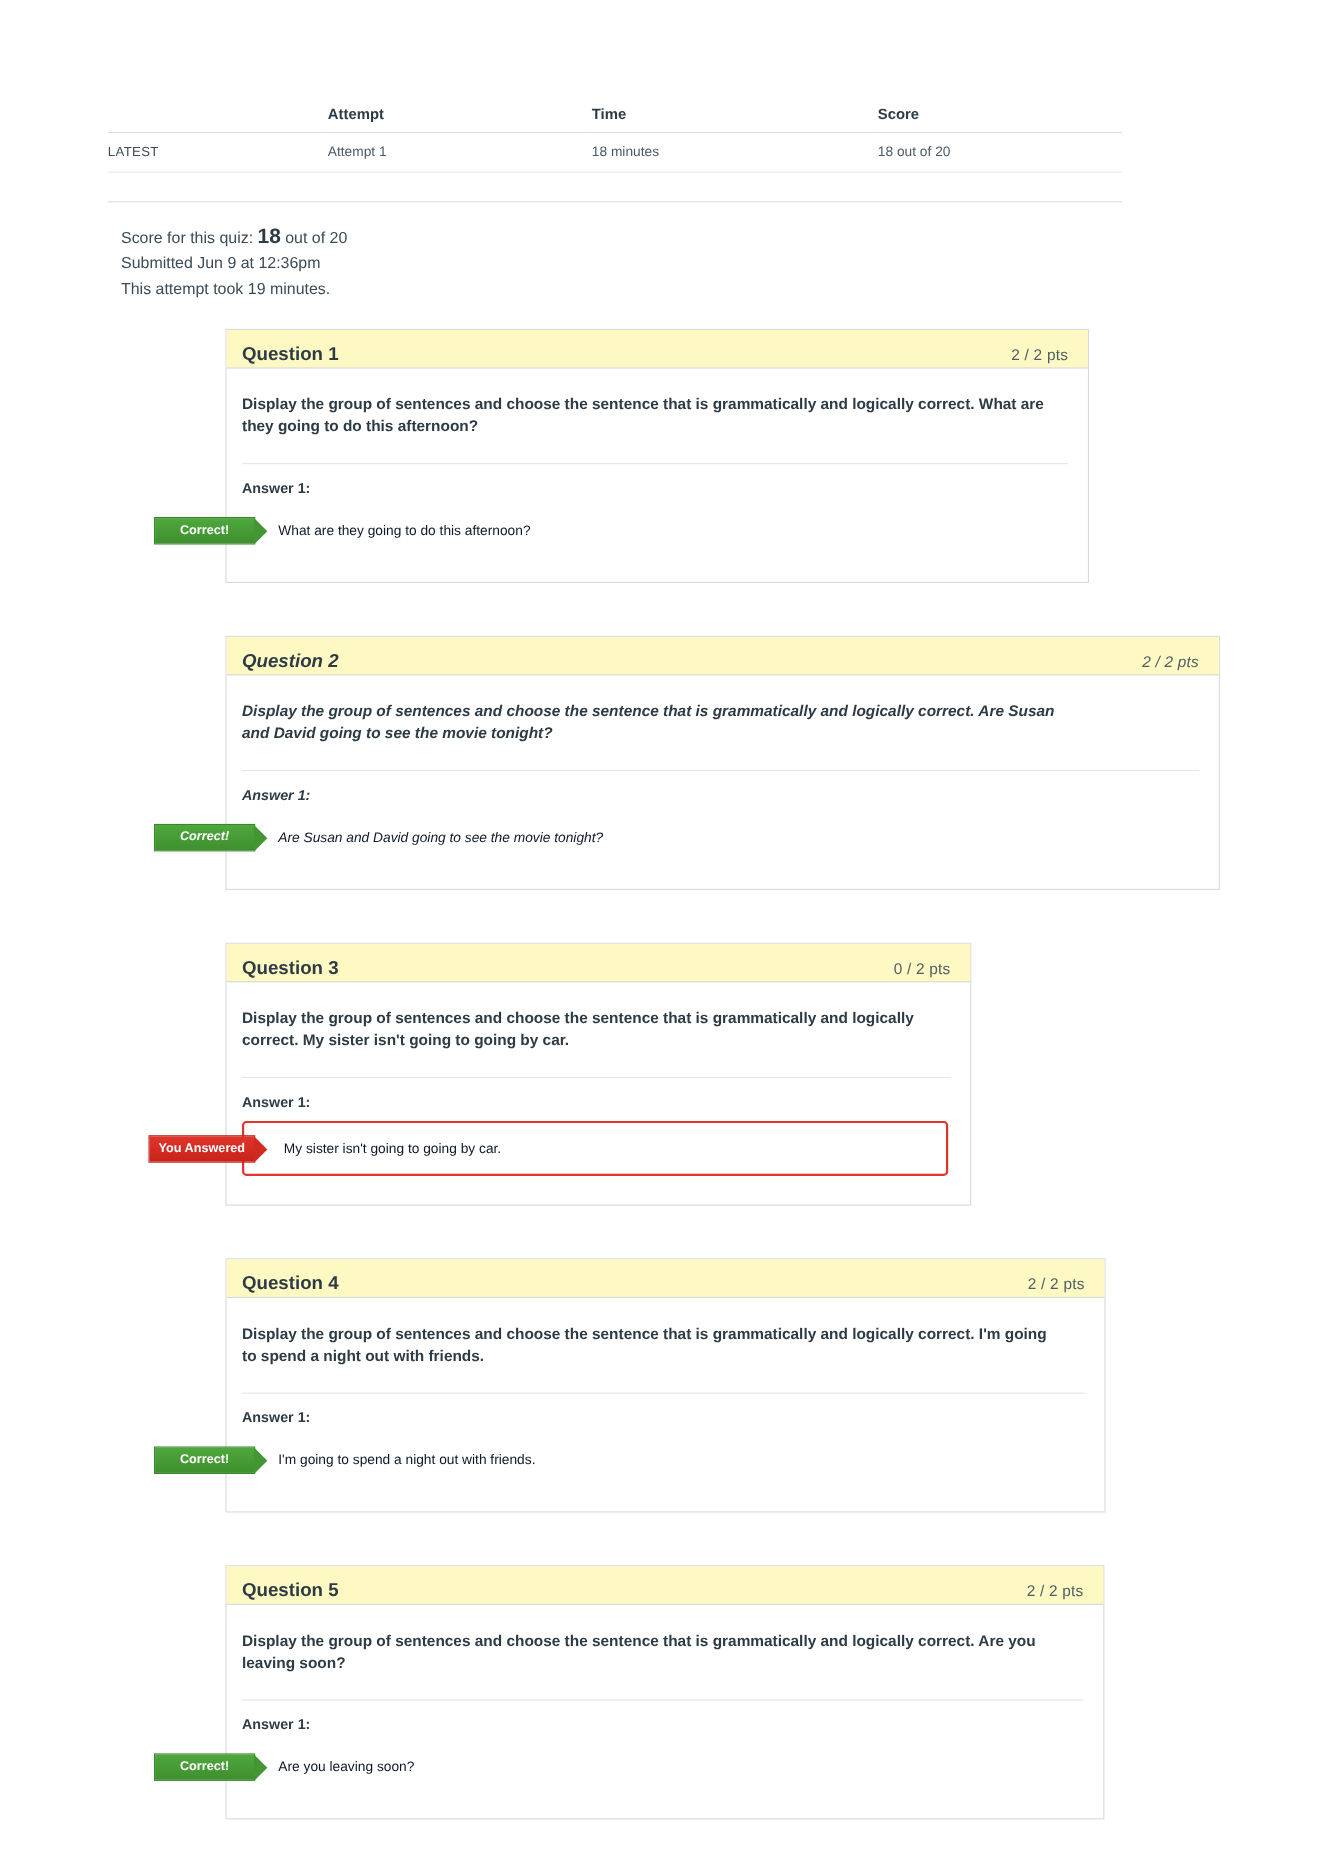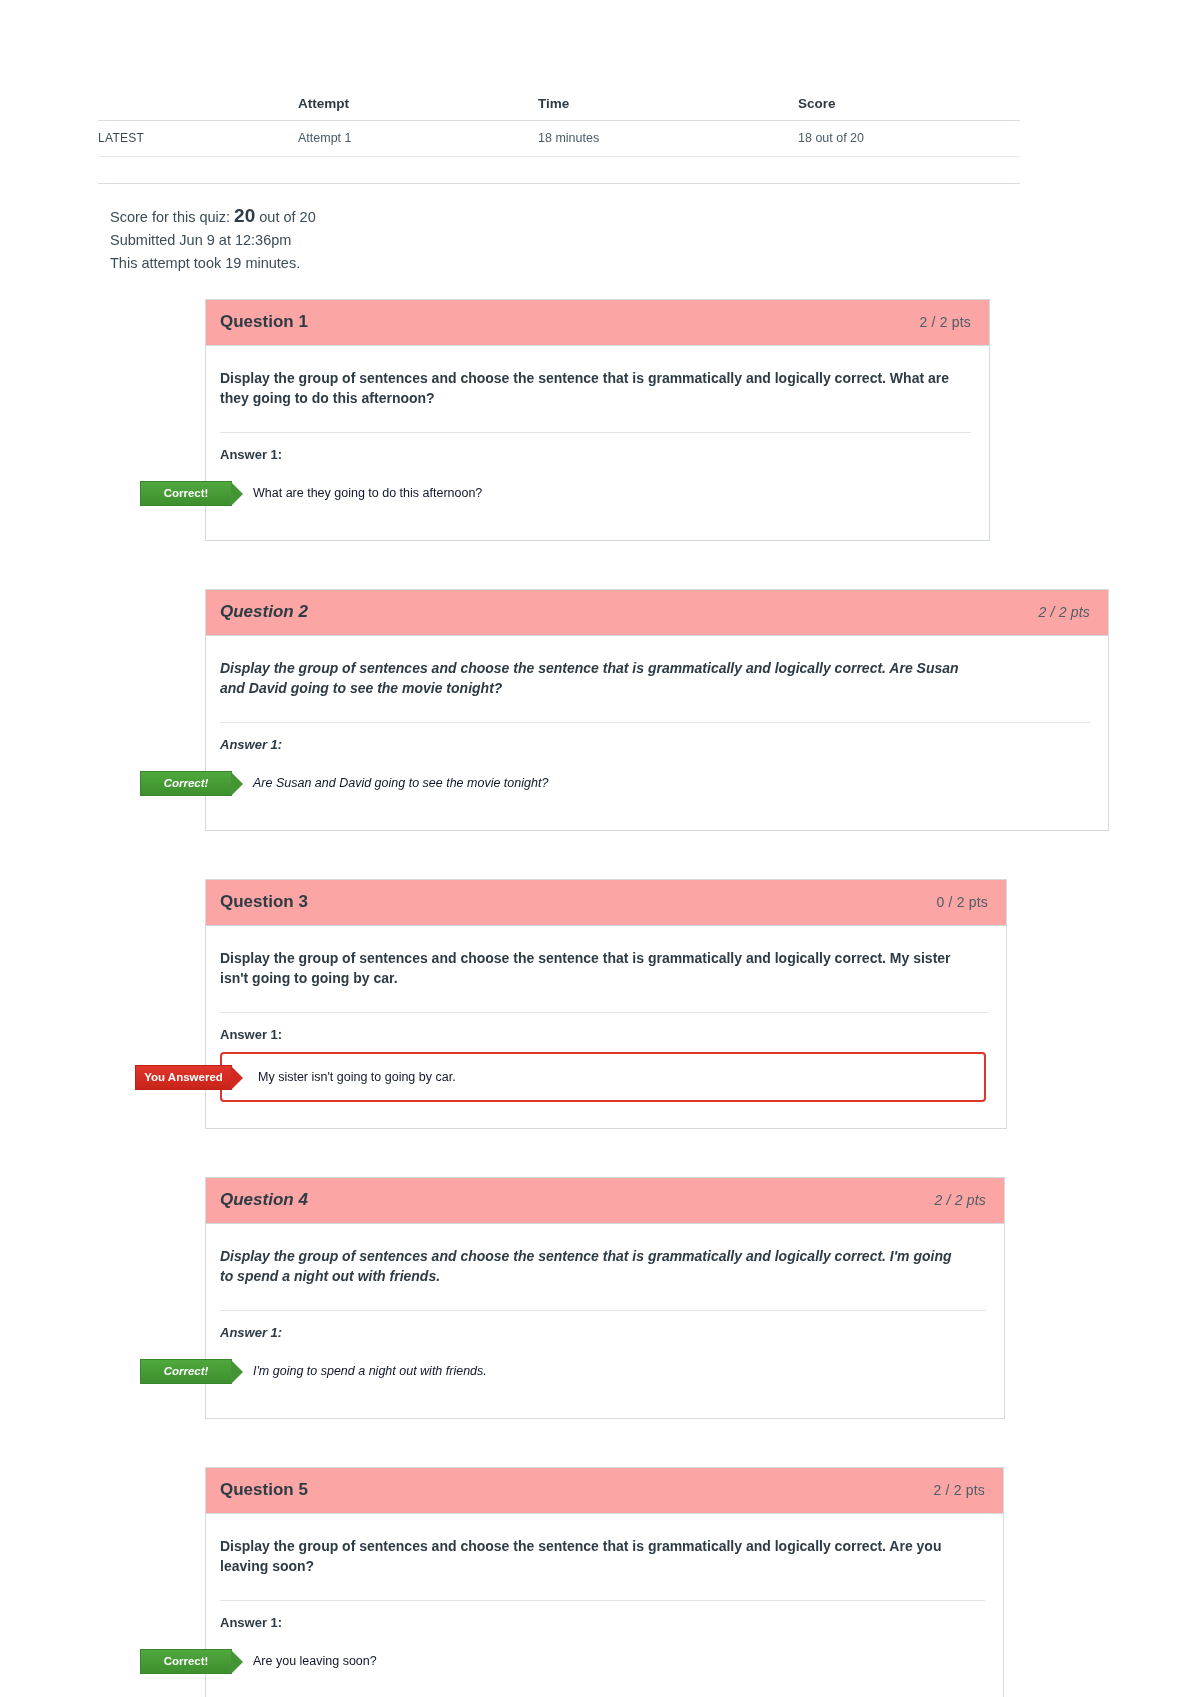--- a/index.html
+++ b/index.html
@@ -86,31 +86,31 @@
   }
   .question {
     position: relative;
     margin: 0 0 48px 205px;
     background: #ffffff;
     border: 1px solid #d5dade;
     box-sizing: border-box;
   }
   .q1 { width: 785px; }
   .q2 { width: 904px; font-style: italic; }
-  .q3 { width: 802px; }
-  .q4 { width: 800px; font-style: italic; }
+  .q3 { width: 678px; }
+  .q4 { width: 800px; }
   .q5 { width: 799px; }
 
   .q-header {
     display: flex;
     align-items: center;
     justify-content: space-between;
-    background: #fca5a5;
+    background: #fef9c3;
     border-bottom: 1px solid #d5dade;
-    padding: 12px 18px 13px 14px;
+    padding: 12px 18px 2px 14px;
   }
   .q-title {
     font-size: 17px;
     font-weight: bold;
     color: #2d3b45;
   }
   .q-pts {
     font-size: 14px;
     color: #4e5d66;
     letter-spacing: .2px;
@@ -241,21 +241,21 @@
           <td>18 out of 20</td>
         </tr>
       </tbody>
     </table>
   </div>
   <div class="attempt-bottom-rule"></div>
 
   <div class="score-summary">
     <div>
       <span>Score for this quiz:</span>
-      <span class="big">20</span>
+      <span class="big">18</span>
       <span>out of 20</span>
     </div>
     <div>Submitted Jun 9 at 12:36pm</div>
     <div>This attempt took 19 minutes.</div>
   </div>
 
   <div class="questions" id="questions-container">
       <div class="question q1">
         <div class="q-header">
           <div class="q-title">Question 1</div>

